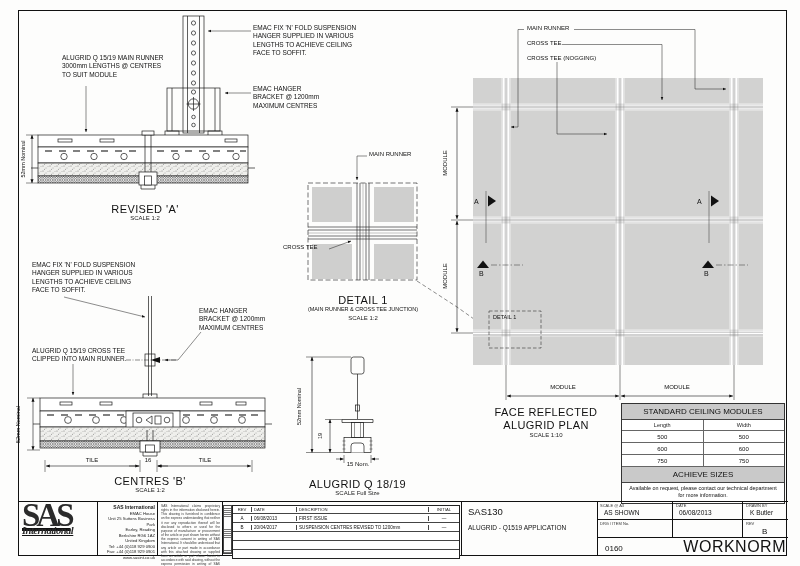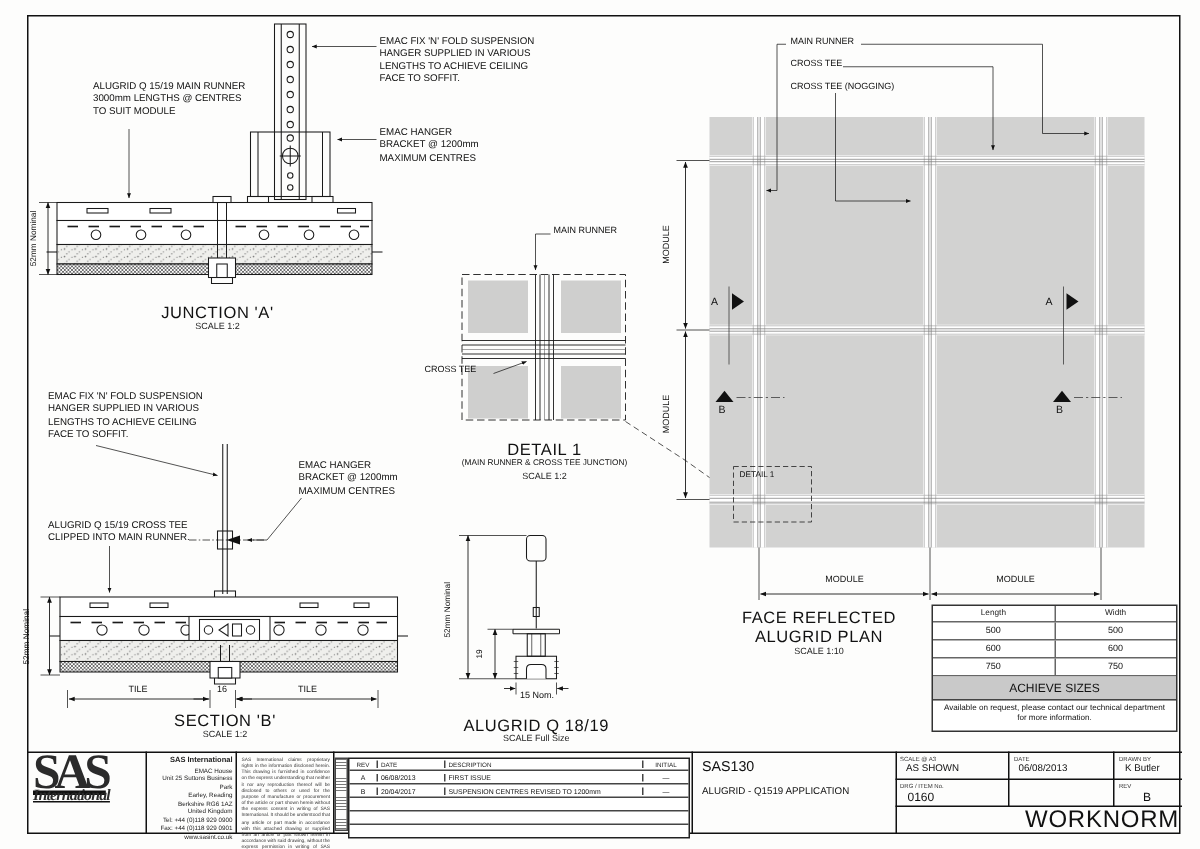--- a/index.html
+++ b/index.html
@@ -349,37 +349,37 @@
 3000mm LENGTHS @ CENTRES
 TO SUIT MODULE</div>
   <div class="t" style="left:253px;top:24px;width:130px;">EMAC FIX 'N' FOLD SUSPENSION
 HANGER SUPPLIED IN VARIOUS
 LENGTHS TO ACHIEVE CEILING
 FACE TO SOFFIT.</div>
   <div class="t" style="left:253px;top:85px;width:110px;">EMAC HANGER
 BRACKET @ 1200mm
 MAXIMUM CENTRES</div>
   <div class="t rot c" style="left:20px;top:185px;width:52px;font-size:5.5px;">52mm Nominal</div>
-  <div class="t ttl c" style="left:90px;top:202px;width:110px;">JUNCTION 'A'</div>
+  <div class="t ttl c" style="left:90px;top:202px;width:110px;">REVISED 'A'</div>
   <div class="t sc c" style="left:90px;top:215px;width:110px;">SCALE 1:2</div>
 
   <div class="t" style="left:32px;top:261px;width:135px;">EMAC FIX 'N' FOLD SUSPENSION
 HANGER SUPPLIED IN VARIOUS
 LENGTHS TO ACHIEVE CEILING
 FACE TO SOFFIT.</div>
   <div class="t" style="left:199px;top:307px;width:105px;">EMAC HANGER
 BRACKET @ 1200mm
 MAXIMUM CENTRES</div>
   <div class="t" style="left:32px;top:347px;width:130px;">ALUGRID Q 15/19 CROSS TEE
 CLIPPED INTO MAIN RUNNER.</div>
   <div class="t rot c" style="left:15px;top:451px;width:53px;font-size:5.5px;">52mm Nominal</div>
   <div class="t sm c" style="left:60px;top:457px;width:64px;">TILE</div>
   <div class="t sm c" style="left:136px;top:457px;width:24px;">16</div>
   <div class="t sm c" style="left:173px;top:457px;width:64px;">TILE</div>
-  <div class="t ttl c" style="left:95px;top:474px;width:110px;">SECTION 'B'</div>
+  <div class="t ttl c" style="left:95px;top:474px;width:110px;">CENTRES 'B'</div>
   <div class="t sc c" style="left:95px;top:487px;width:110px;">SCALE 1:2</div>
 
   <div class="t sm" style="left:369px;top:151px;width:60px;">MAIN RUNNER</div>
   <div class="t sm" style="left:283px;top:244px;width:46px;">CROSS TEE</div>
   <div class="t ttl c" style="left:308px;top:293px;width:110px;">DETAIL 1</div>
   <div class="t xs c" style="left:286px;top:306px;width:154px;">(MAIN RUNNER &amp; CROSS TEE JUNCTION)</div>
   <div class="t sc c" style="left:308px;top:315px;width:110px;">SCALE 1:2</div>
 
   <div class="t rot c" style="left:296px;top:455px;width:97px;font-size:5.5px;">52mm Nominal</div>
   <div class="t rot c" style="left:317px;top:453px;width:34px;font-size:5.5px;">19</div>
@@ -397,20 +397,21 @@
   <div class="t rot c sm" style="left:442px;top:198px;width:70px;">MODULE</div>
   <div class="t rot c sm" style="left:442px;top:311px;width:70px;">MODULE</div>
   <div class="t xs" style="left:493px;top:314px;">DETAIL 1</div>
   <div class="t sm c" style="left:528px;top:384px;width:70px;">MODULE</div>
   <div class="t sm c" style="left:642px;top:384px;width:70px;">MODULE</div>
   <div class="t ttl c" style="left:490px;top:405px;width:112px;">FACE REFLECTED</div>
   <div class="t ttl c" style="left:490px;top:418px;width:112px;">ALUGRID PLAN</div>
   <div class="t sc c" style="left:490px;top:432px;width:112px;">SCALE 1:10</div>
 
   <div class="mtable">
+    <div class="mt-title">STANDARD CEILING MODULES</div>
     <div class="mt-row">
       <div class="mt-cell hd">Length</div>
       <div class="mt-cell hd">Width</div>
     </div>
     <div class="mt-row">
       <div class="mt-cell">500</div>
       <div class="mt-cell">500</div>
     </div>
     <div class="mt-row">
       <div class="mt-cell">600</div>
@@ -501,18 +502,18 @@
   <div class="t" style="left:468px;top:506px;font-size:9.5px;">SAS130</div>
   <div class="t" style="left:468px;top:524px;font-size:6.5px;">ALUGRID - Q1519 APPLICATION</div>
 
   <div class="fld-lbl" style="left:600px;top:503px;">SCALE @ A3</div>
   <div class="fld-val" style="left:604px;top:509px;">AS SHOWN</div>
   <div class="fld-lbl" style="left:676px;top:503px;">DATE</div>
   <div class="fld-val" style="left:679px;top:509px;">06/08/2013</div>
   <div class="fld-lbl" style="left:746px;top:503px;">DRAWN BY</div>
   <div class="fld-val" style="left:750px;top:509px;">K Butler</div>
   <div class="fld-lbl" style="left:600px;top:521px;">DRG / ITEM No.</div>
-  <div class="fld-val" style="left:605px;top:527px;font-size:8px;">0160</div>
+  <div class="fld-val" style="left:605px;top:544px;font-size:8px;">0160</div>
   <div class="fld-lbl" style="left:746px;top:521px;">REV</div>
   <div class="fld-val" style="left:762px;top:527px;font-size:8px;">B</div>
   <div class="worknorm">WORKNORM</div>
 
 </div>
 
 </body></html>

